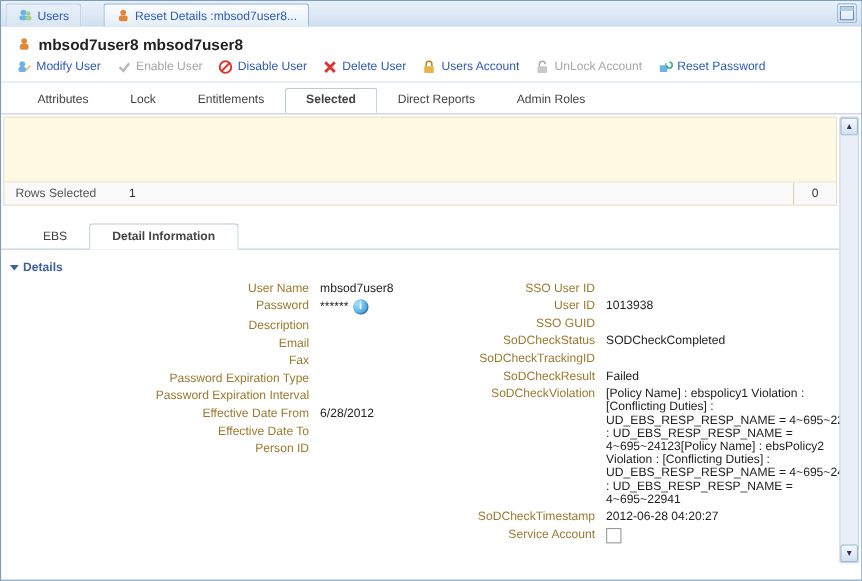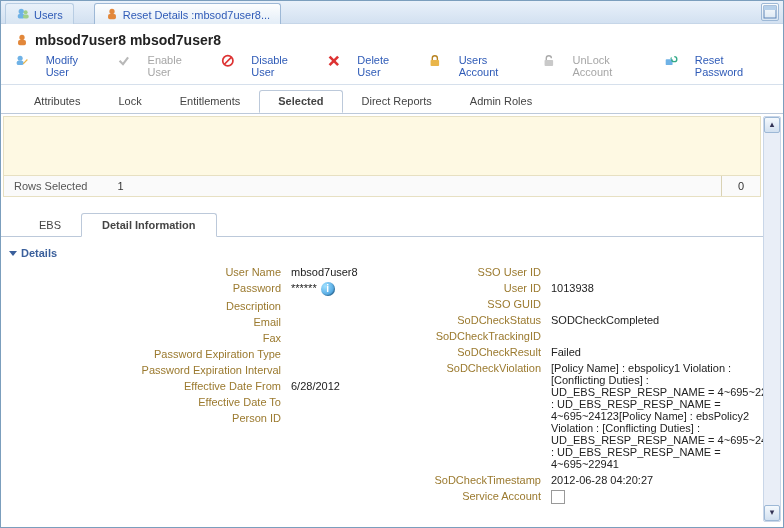--- a/index.html
+++ b/index.html
@@ -7,21 +7,21 @@
   
   .mod-tabs{height:22px;background:#dce7f3 linear-gradient(#e9f1fa,#d3e1f1);border-bottom:1px solid #c6d6e8;display:flex;align-items:flex-end;padding-left:4px;position:relative}
   .mod-tab{display:flex;align-items:flex-end;gap:4px;padding:3px 10px;border:1px solid #9db8d6;border-bottom:none;border-radius:3px 3px 0 0;background:linear-gradient(#fdfefe,#e3edf7);margin-right:20px;color:#2f5bb7;cursor:pointer;position:relative;top:1px}
   .mod-tab.inactive{background:linear-gradient(#e9f1fa,#d8e5f2);color:#2f5bb7;border-color:#b8cde3}
   .mod-tabs .right-btn{position:absolute;right:4px;top:2px;width:16px;height:16px;border:1px solid #9db8d6;border-radius:2px;background:linear-gradient(#fdfefe,#d9e6f3);cursor:pointer}
   
   .pg-head{padding:8px 8px 6px 14px;display:flex;align-items:center;gap:6px}
   .pg-head h1{font-size:14px;font-weight:bold;margin:0;color:#222}
   
   .actions{padding:0 10px 6px 14px;display:flex;align-items:center;gap:14px;border-bottom:1px solid #d6e0ec}
-  .act{display:flex;gap:17px;cursor:pointer;color:#2f5bb7}
+  .act{display:flex;align-items:center;gap:4px;cursor:pointer;color:#2f5bb7}
   .act.disabled{color:#a6a6a6;cursor:default}
   
   .c-tabs{display:flex;align-items:flex-end;gap:0;padding:6px 0 0 14px}
   .c-tab{padding:4px 18px 5px;color:#444;cursor:pointer;border:1px solid transparent}
   .c-tab.sel{border:1px solid #bcc9da;border-bottom:1px solid #fff;border-radius:3px 3px 0 0;background:#fff;font-weight:bold}
   .c-tabs-wrap{border-bottom:1px solid #bcc9da;margin-top:-1px}
   
   .scroll-area{position:relative;height:410px;border-top:0}
   .scroll-area .vbar{position:absolute;right:2px;top:2px;bottom:2px;width:16px;background:#e9eef7;border:1px solid #c9d6e8;border-radius:2px}
   .vbar .arrow{width:14px;height:14px;background:linear-gradient(#f5f9fd,#d2e0f0);border:1px solid #9db8d6;border-radius:2px;position:absolute;left:0;font-size:9px;text-align:center;line-height:12px;color:#335}

